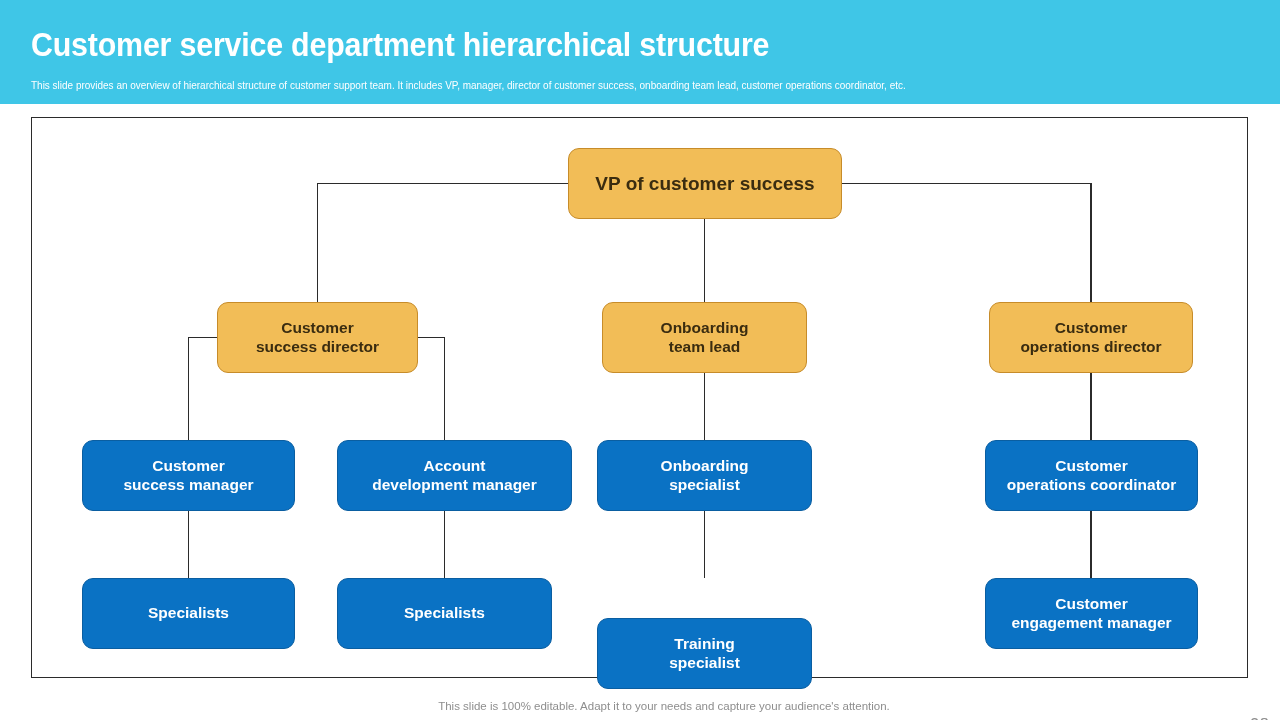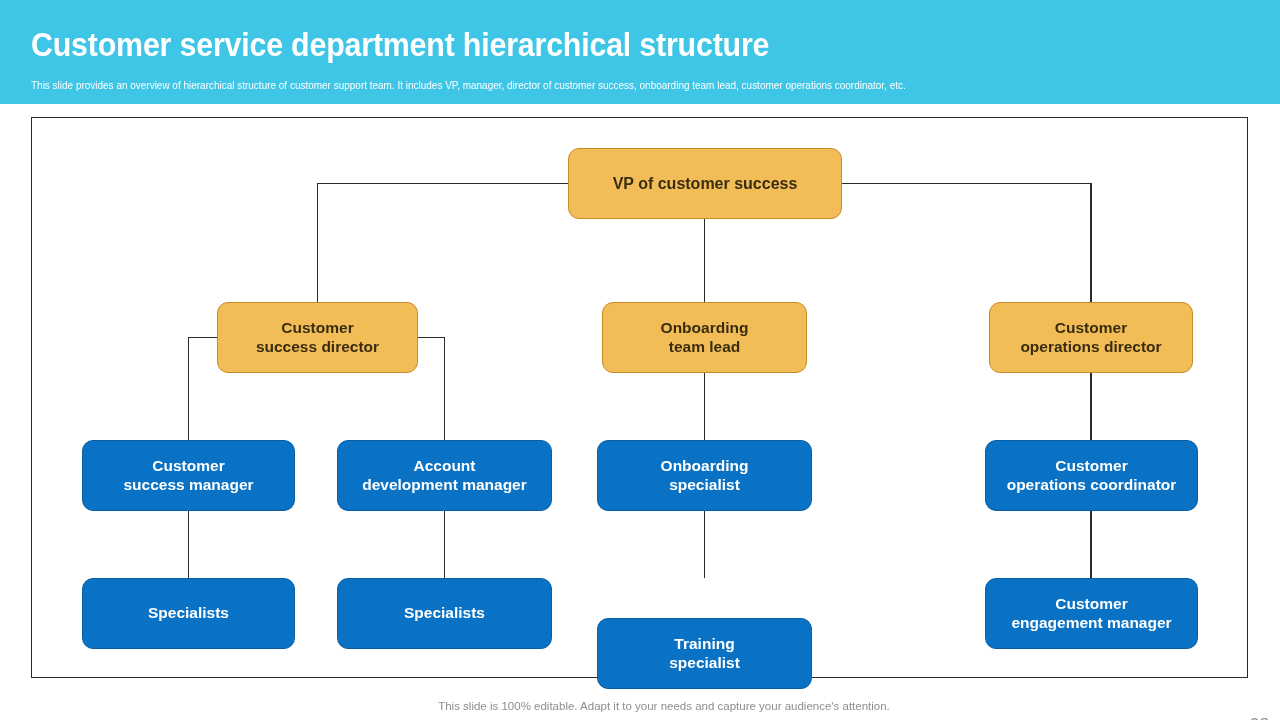--- a/index.html
+++ b/index.html
@@ -100,21 +100,21 @@
     color: #3a2c10;
     font-size: 15.5px;
   }
   .node-blue {
     background: #0a72c4;
     border: 1.4px solid #0a5ea1;
     color: #ffffff;
     font-size: 15.5px;
   }
   .node-root {
-    font-size: 16px;
+    font-size: 19px;
   }
 
   
   .footer-note {
     position: absolute;
     left: 0;
     top: 700px;
     width: 1280px;
     text-align: center;
     font-size: 11.5px;
@@ -174,21 +174,21 @@
 
   <div class="node node-amber" style="left:602px; top:302px; width:205px; height:71px;">Onboarding
 team lead</div>
 
   <div class="node node-amber" style="left:989px; top:302px; width:204px; height:71px;">Customer
 operations director</div>
 
   <div class="node node-blue" style="left:82px; top:440px; width:213px; height:71px;">Customer
 success manager</div>
 
-  <div class="node node-blue" style="left:337px; top:440px; width:215px; height:71px;">Account
+  <div class="node node-blue" style="left:337px; top:440px; width:235px; height:71px;">Account
 development manager</div>
 
   <div class="node node-blue" style="left:597px; top:440px; width:215px; height:71px;">Onboarding
 specialist</div>
 
   <div class="node node-blue" style="left:985px; top:440px; width:213px; height:71px;">Customer
 operations coordinator</div>
 
   <div class="node node-blue" style="left:82px; top:578px; width:213px; height:71px;">Specialists</div>
 

